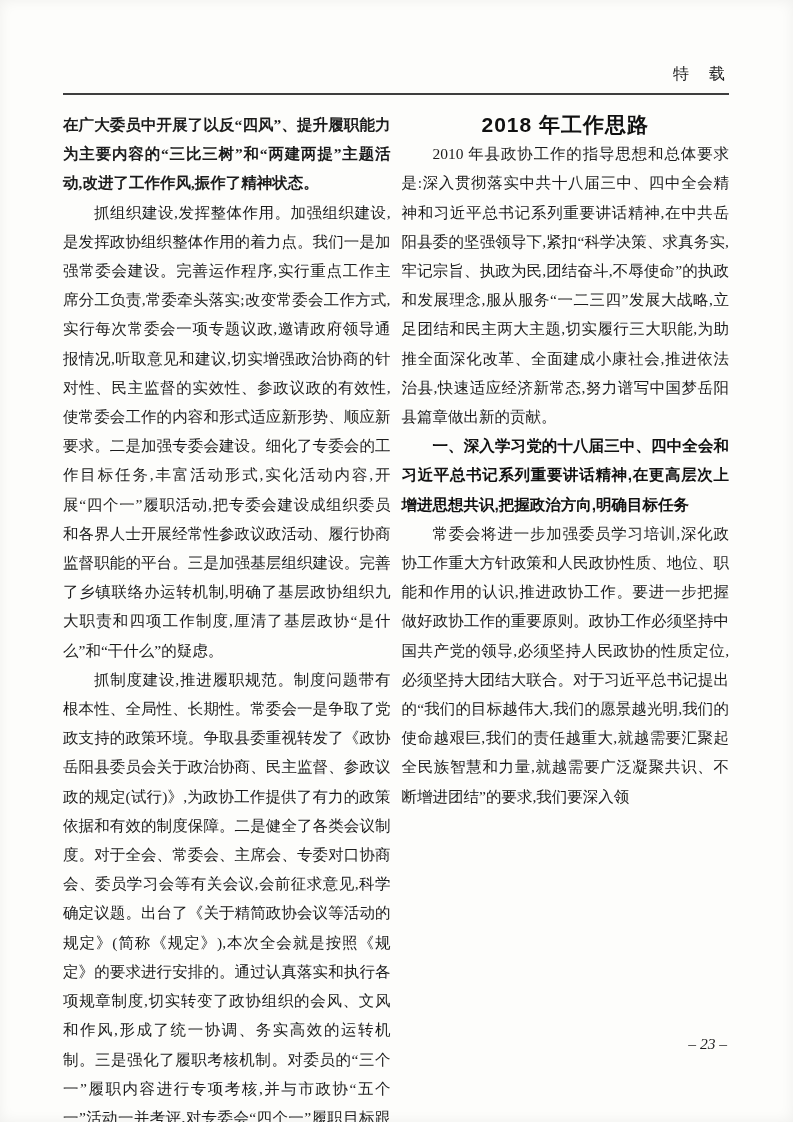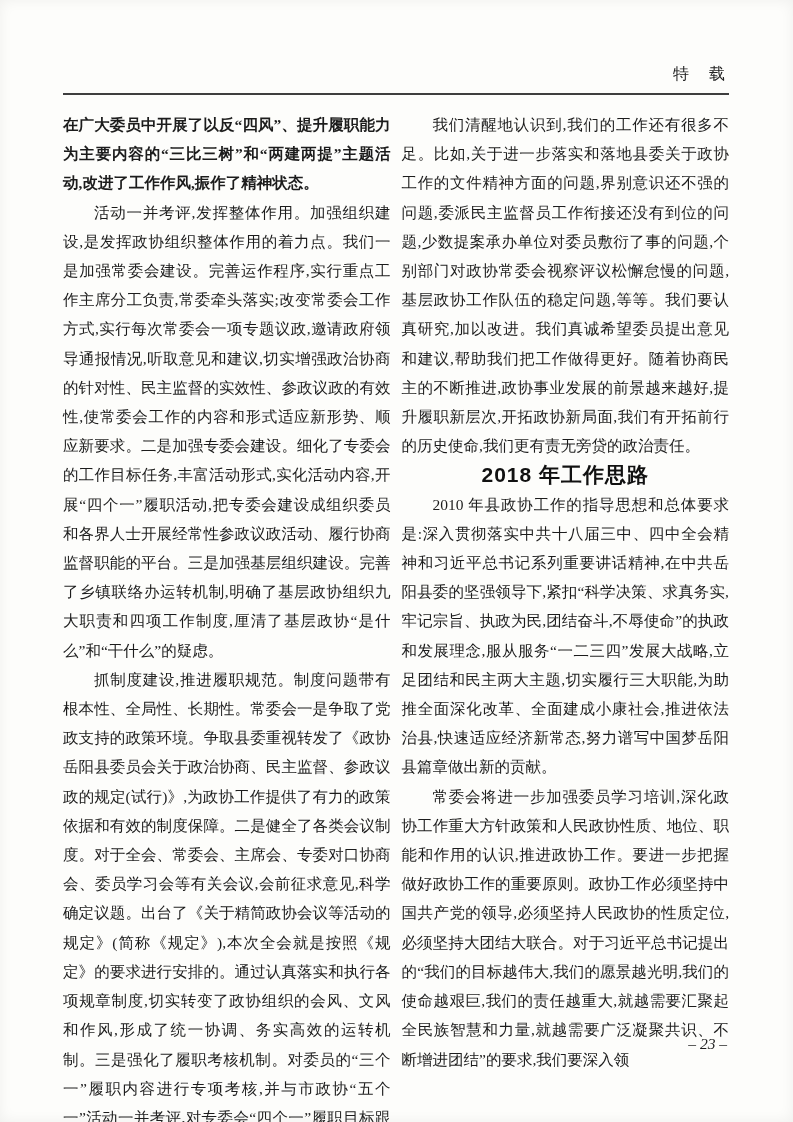--- a/index.html
+++ b/index.html
@@ -82,29 +82,29 @@
 
     <div class="running-header">
       <span>特　载</span>
     </div>
     <hr class="header-rule">
 
     <div class="columns">
 
       <div class="col">
         <p class="cont">在广大委员中开展了以反“四风”、提升履职能力为主要内容的“三比三树”和“两建两提”主题活动,改进了工作作风,振作了精神状态。</p>
-        <p><span class="lead">活动一并考评,发挥整体作用。</span><span>加强组织建设,是发挥政协组织整体作用的着力点。我们一是加强常委会建设。完善运作程序,实行重点工作主席分工负责,常委牵头落实;改变常委会工作方式,实行每次常委会一项专题议政,邀请政府领导通报情况,听取意见和建议,切实增强政治协商的针对性、民主监督的实效性、参政议政的有效性,使常委会工作的内容和形式适应新形势、顺应新要求。二是加强专委会建设。细化了专委会的工作目标任务,丰富活动形式,实化活动内容,开展“四个一”履职活动,把专委会建设成组织委员和各界人士开展经常性参政议政活动、履行协商监督职能的平台。三是加强基层组织建设。完善了乡镇联络办运转机制,明确了基层政协组织九大职责和四项工作制度,厘清了基层政协“是什么”和“干什么”的疑虑。</span></p>
+        <p><span class="lead">抓组织建设,发挥整体作用。</span><span>加强组织建设,是发挥政协组织整体作用的着力点。我们一是加强常委会建设。完善运作程序,实行重点工作主席分工负责,常委牵头落实;改变常委会工作方式,实行每次常委会一项专题议政,邀请政府领导通报情况,听取意见和建议,切实增强政治协商的针对性、民主监督的实效性、参政议政的有效性,使常委会工作的内容和形式适应新形势、顺应新要求。二是加强专委会建设。细化了专委会的工作目标任务,丰富活动形式,实化活动内容,开展“四个一”履职活动,把专委会建设成组织委员和各界人士开展经常性参政议政活动、履行协商监督职能的平台。三是加强基层组织建设。完善了乡镇联络办运转机制,明确了基层政协组织九大职责和四项工作制度,厘清了基层政协“是什么”和“干什么”的疑虑。</span></p>
         <p><span class="lead">抓制度建设,推进履职规范。</span><span>制度问题带有根本性、全局性、长期性。常委会一是争取了党政支持的政策环境。争取县委重视转发了《政协岳阳县委员会关于政治协商、民主监督、参政议政的规定(试行)》,为政协工作提供了有力的政策依据和有效的制度保障。二是健全了各类会议制度。对于全会、常委会、主席会、专委对口协商会、委员学习会等有关会议,会前征求意见,科学确定议题。出台了《关于精简政协会议等活动的规定》(简称《规定》),本次全会就是按照《规定》的要求进行安排的。通过认真落实和执行各项规章制度,切实转变了政协组织的会风、文风和作风,形成了统一协调、务实高效的运转机制。三是强化了履职考核机制。对委员的“三个一”履职内容进行专项考核,并与市政协“五个一”活动一并考评,对专委会“四个一”履职目标跟踪督办,与专委会年度工作经费挂钩,对社情民意工作实行定期通报和奖励机制,对县直和乡镇政协联络办(组)履职绩效推行十分制考核,这些机制,很大程度上消除了委员“不动口、不动身、不动笔”现象,调动了委员参政热情,增强了委员议政能力。</span></p>
 
       </div>
 
       <div class="col">
-        <p>我们清醒地认识到,我们的工作还有很多不足。比如,关于进一步落实和落地县委关于政协工作的文件精神方面的问题,界别意识还不强的问题,委派民主监督员工作衔接还没有到位的问题,少数提案承办单位对委员敷衍了事的问题,个别部门对政协常委会视察评议松懈怠慢的问题,基层政协工作队伍的稳定问题,等等。我们要认真研究,加以改进。我们真诚希望委员提出意见和建议,帮助我们把工作做得更好。随着协商民主的不断推进,政协事业发展的前景越来越好,提升履职新层次,开拓政协新局面,我们有开拓前行的历史使命,我们更有责无旁贷的政治责任。</p>
         <p class="section-heading">2018 年工作思路</p>
         <p>2010 年县政协工作的指导思想和总体要求是:深入贯彻落实中共十八届三中、四中全会精神和习近平总书记系列重要讲话精神,在中共岳阳县委的坚强领导下,紧扣“科学决策、求真务实,牢记宗旨、执政为民,团结奋斗,不辱使命”的执政和发展理念,服从服务“一二三四”发展大战略,立足团结和民主两大主题,切实履行三大职能,为助推全面深化改革、全面建成小康社会,推进依法治县,快速适应经济新常态,努力谱写中国梦岳阳县篇章做出新的贡献。</p>
+        <p class="subheading">一、深入学习党的十八届三中、四中全会和习近平总书记系列重要讲话精神,在更高层次上增进思想共识,把握政治方向,明确目标任务</p>
         <p>常委会将进一步加强委员学习培训,深化政协工作重大方针政策和人民政协性质、地位、职能和作用的认识,推进政协工作。要进一步把握做好政协工作的重要原则。政协工作必须坚持中国共产党的领导,必须坚持人民政协的性质定位,必须坚持大团结大联合。对于习近平总书记提出的“我们的目标越伟大,我们的愿景越光明,我们的使命越艰巨,我们的责任越重大,就越需要汇聚起全民族智慧和力量,就越需要广泛凝聚共识、不断增进团结”的要求,我们要深入领</p>
       </div>
 
     </div>
   </div>
 
   <div class="page-number">– 23 –</div>
 </div>
 
 </body></html>

